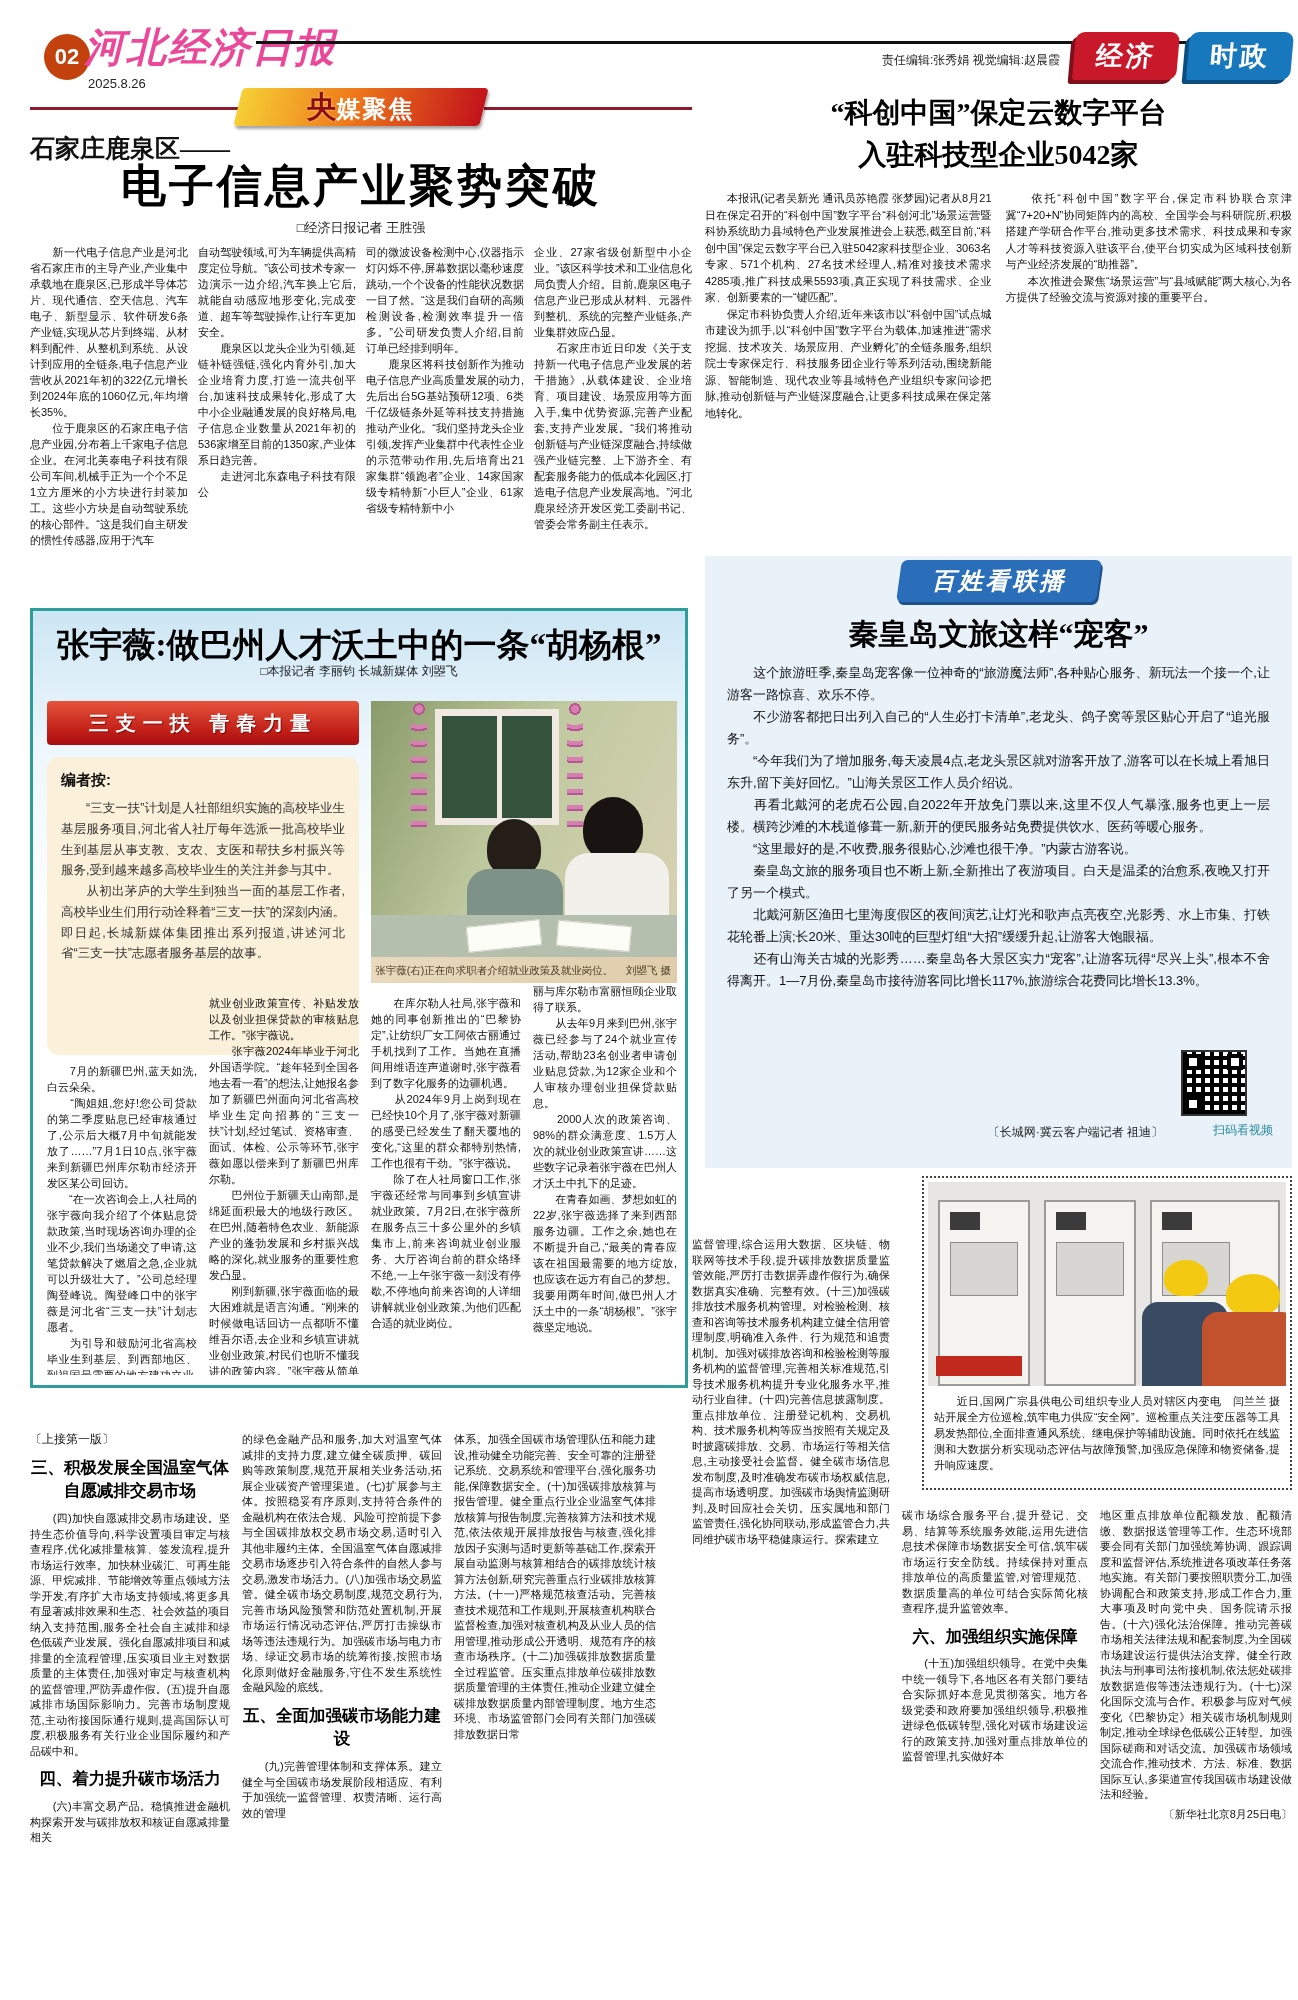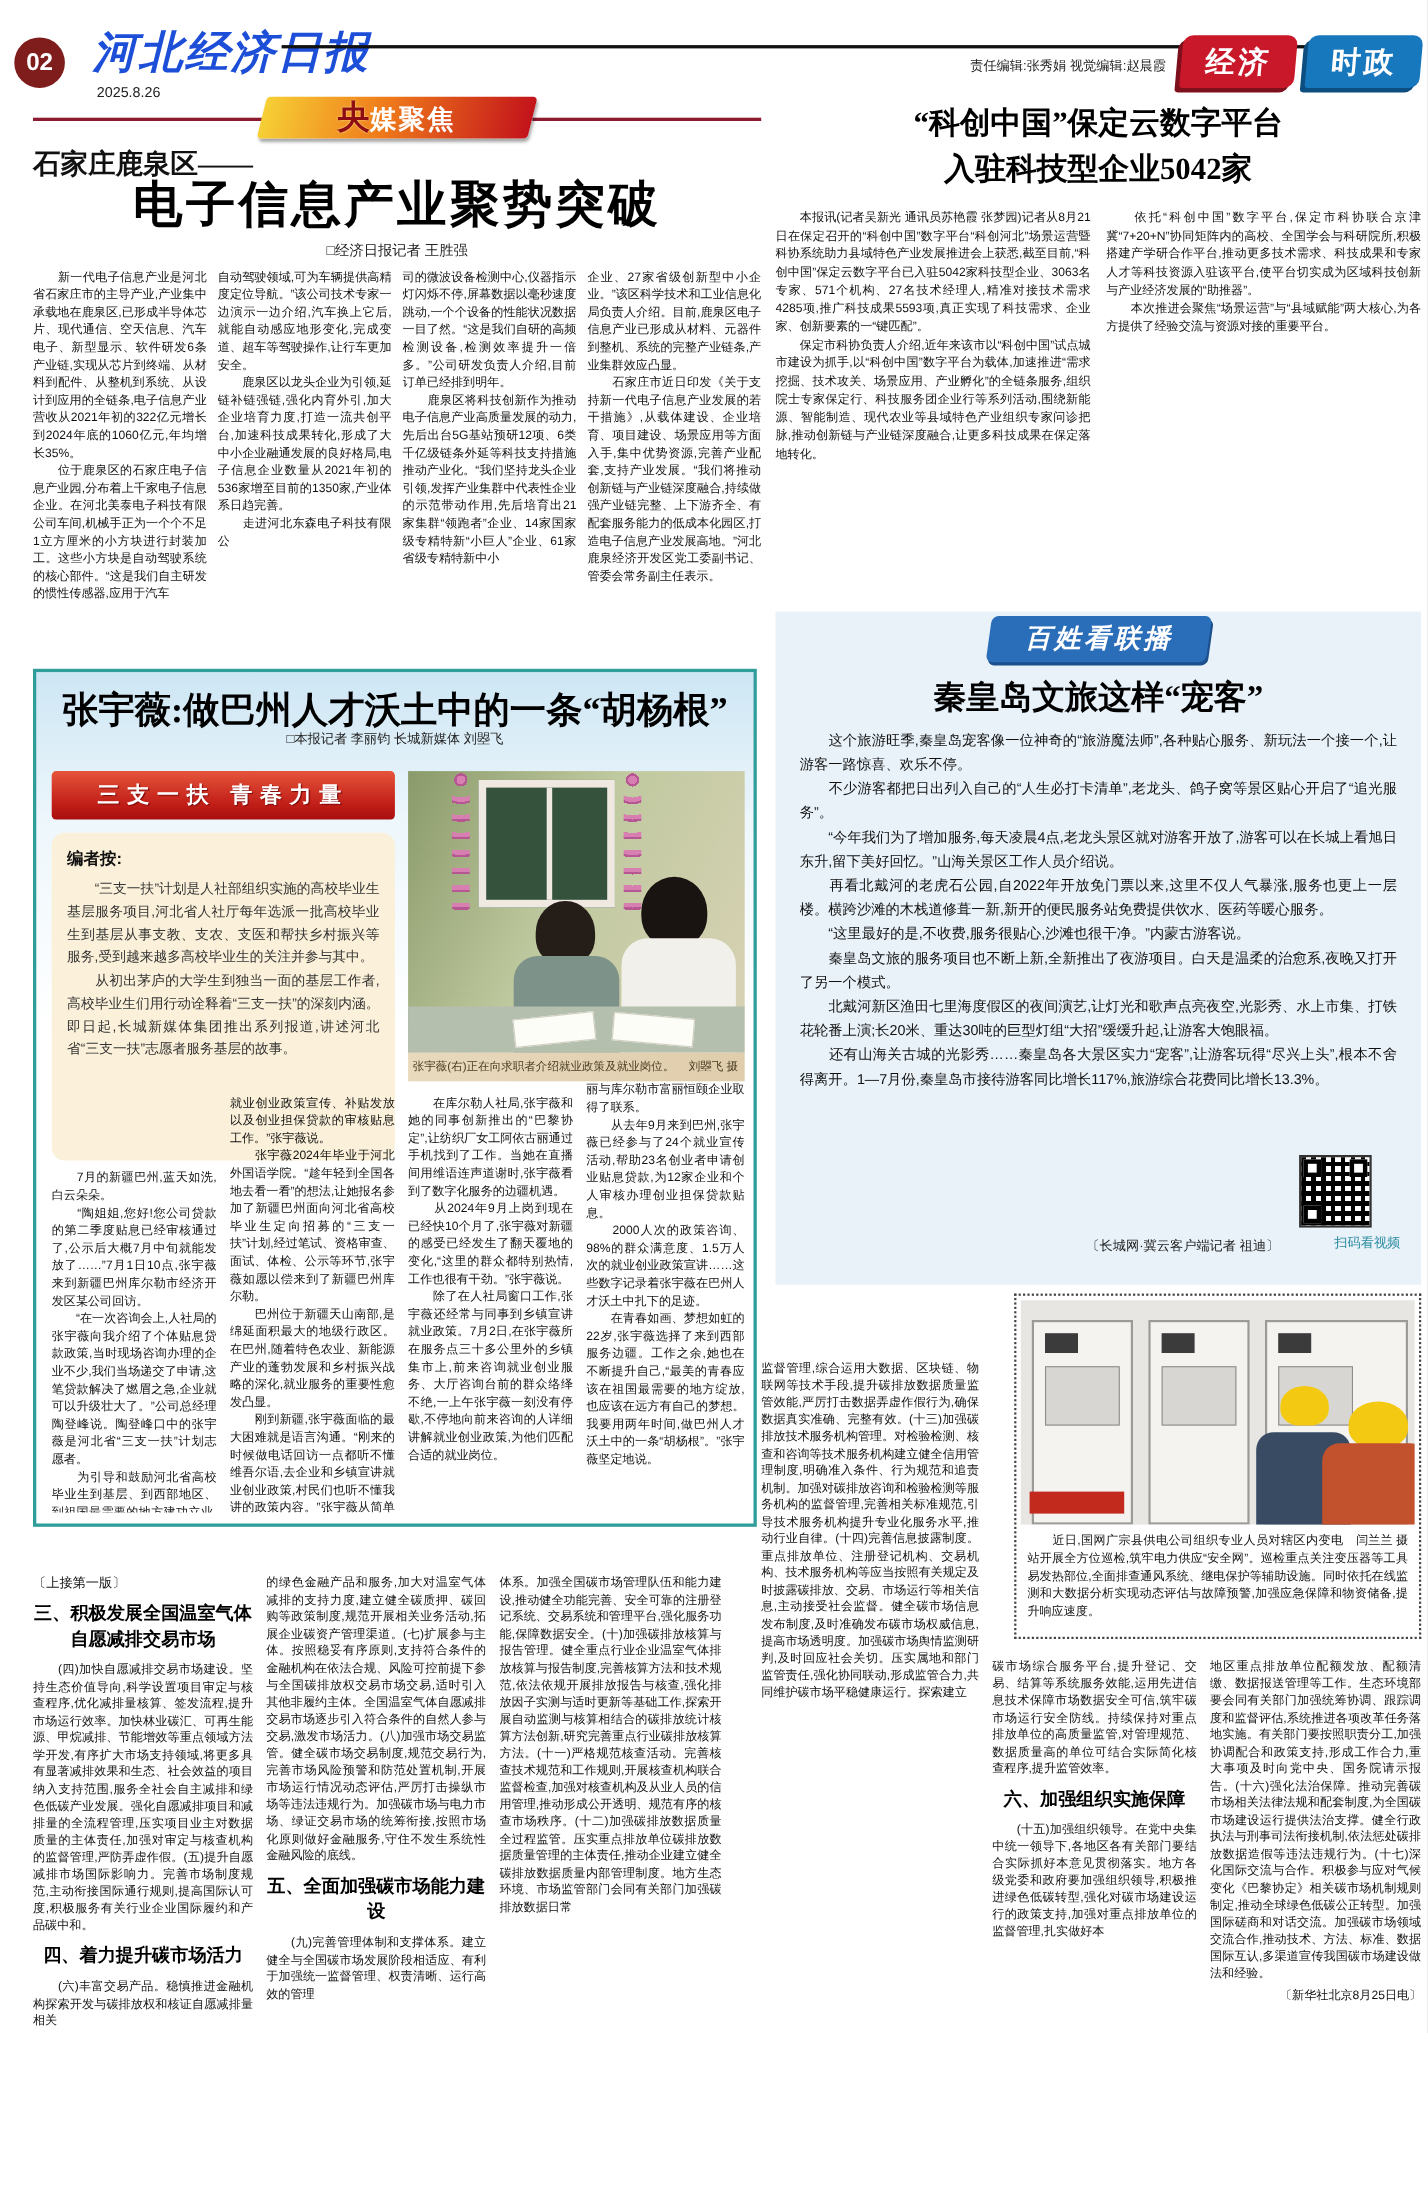--- a/index.html
+++ b/index.html
@@ -1,23 +1,23 @@
 <!DOCTYPE html>
 <html><head>
 <meta charset="utf-8">
 <style>
   * { margin:0; padding:0; box-sizing:border-box; }
   body { background:#888; font-family:"Liberation Sans","DejaVu Sans",sans-serif; }
   .page { position:relative; width:1298px; height:2000px; background:#fff; margin:0 auto; overflow:hidden; }
 
   
-  .page-circle { position:absolute; left:13px; top:34px; width:46px; height:46px; border-radius:50%;
-                 background:#7f1d1d; color:#fff; font-weight:bold; font-size:22px; line-height:46px; text-align:center; }
+  .page-circle { position:absolute; left:44px; top:34px; width:46px; height:46px; border-radius:50%;
+                 background:#c2410c; color:#fff; font-weight:bold; font-size:22px; line-height:46px; text-align:center; }
   .masthead { position:absolute; left:84px; top:20px; font-family:Liberation Serif, serif;
-              font-style:italic; font-weight:900; font-size:40px; color:#1d4ed8; letter-spacing:2px; }
+              font-style:italic; font-weight:900; font-size:40px; color:#ec4899; letter-spacing:2px; }
   .date { position:absolute; left:88px; top:76px; font-size:13px; color:#222; }
   .head-rule { position:absolute; left:256px; top:41px; width:1012px; height:3px; background:#111; }
   .editors { position:absolute; left:790px; top:52px; width:270px; font-size:12px; color:#222; text-align:right; }
   .tag { position:absolute; top:32px; height:48px; width:104px; color:#fff; font-weight:900; font-size:27px;
          text-align:center; line-height:48px; border-radius:9px 9px 9px 3px; transform:skewX(-5deg); letter-spacing:3px; }
   .tag.econ { left:1074px; background:#c9182a; box-shadow:-4px 4px 0 #7e0f1c; }
   .tag.pol  { left:1188px; background:#1778bd; box-shadow:-4px 4px 0 #0d4e80; }
 
   
   .rib-line { position:absolute; top:107px; width:208px; height:3px; background:#8c1b2f; }

